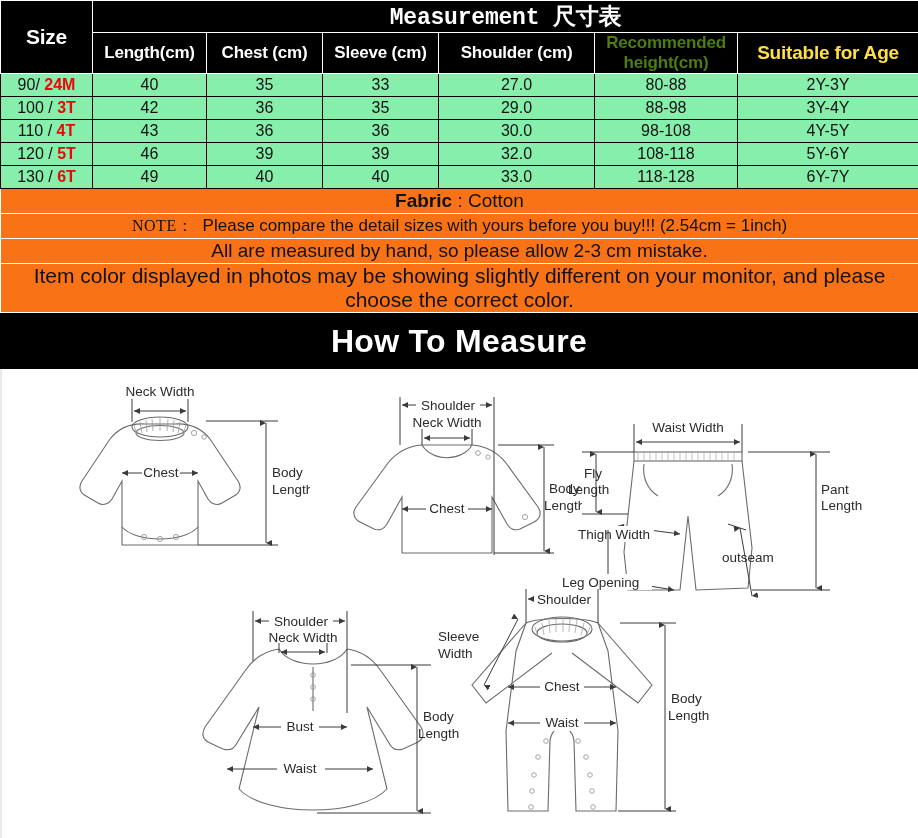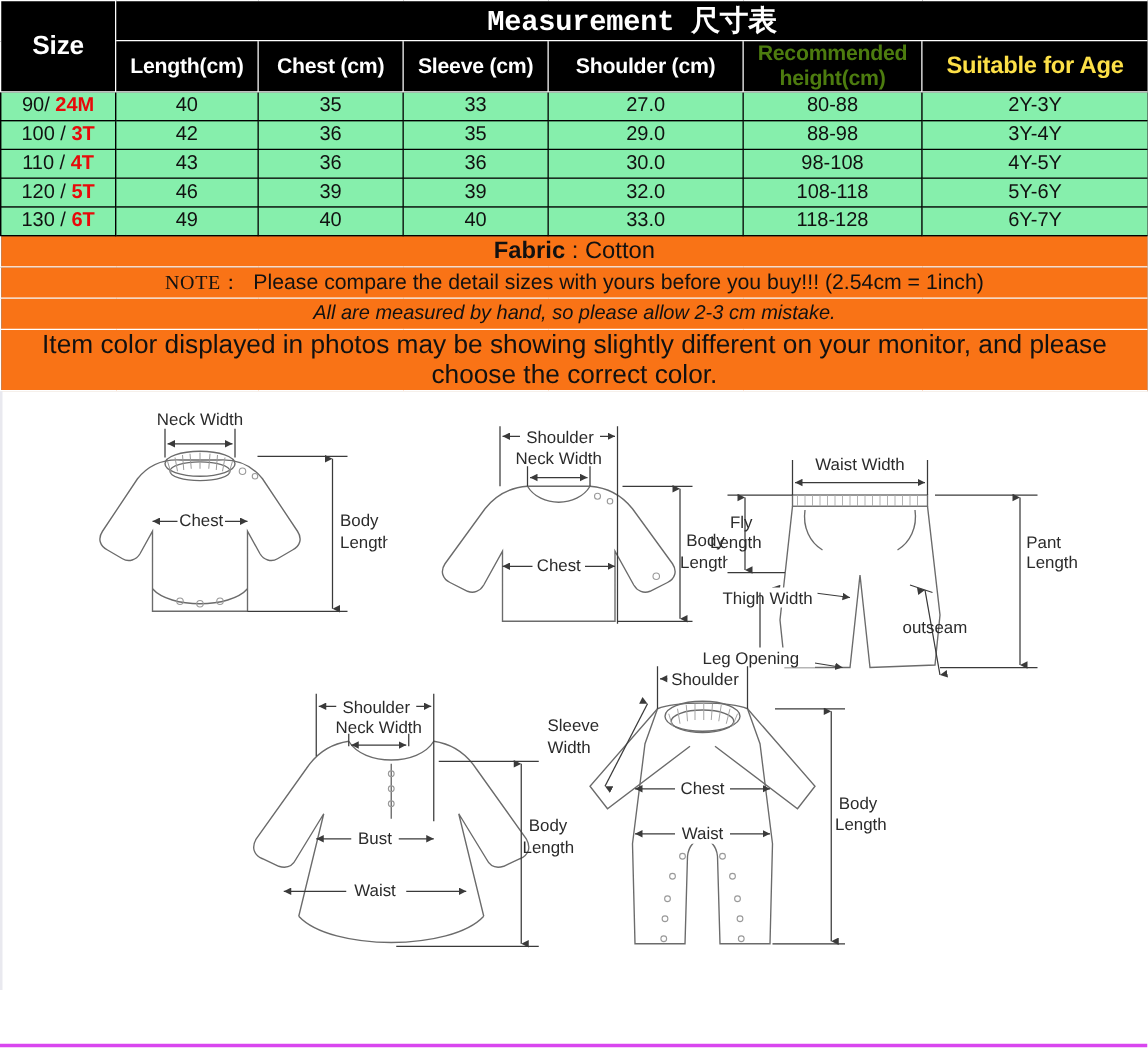--- a/index.html
+++ b/index.html
@@ -3,21 +3,21 @@
 <meta charset="utf-8">
 <style>
   html,body{margin:0;padding:0;}
   body{
     width:918px;height:838px;
     background:#ffffff;
     font-family:"Liberation Sans", sans-serif;
     overflow:hidden;
     position:relative;
   }
-  #page{width:918px;height:838px;position:relative;box-sizing:border-box;border-bottom:3px solid #d946ef;}
+  #page{width:918px;height:838px;position:relative;box-sizing:border-box;border-bottom:3px solid #701a75;border-radius:19px;}
 
   
   .table-block{width:918px;background:#000;}
   table.mtable{
     width:918px;border-collapse:collapse;table-layout:fixed;
     background:#000;
   }
   table.mtable td, table.mtable th{
     border:1px solid #ffffff;
     padding:0;
@@ -52,21 +52,21 @@
     background:#f97316;border:1px solid #000;
     height:24px;color:#111;
   }
   .fabric{font-size:19px;}
   .fabric b{font-weight:bold;}
   .notetxt{font-size:17px;color:#ef1b1b;}
   .notetxt .nlabel{
     font-family:"Liberation Serif", serif;
     font-weight:normal;font-size:16px;letter-spacing:0.5px;
   }
-  .plain{font-size:16px;color:#111;font-style:italic;}
+  .plain{font-size:19px;color:#111;}
   .plain2{font-size:21px;color:#111;}
 
   
   .banner{
     width:918px;height:56px;background:#000;
     display:flex;align-items:center;justify-content:center;
   }
   .banner h2{
     margin:0;color:#ffffff;font-size:32px;font-weight:bold;
     letter-spacing:0.3px;
@@ -180,20 +180,23 @@
       <tr class="noterow">
         <td class="plain" colspan="7">All are measured by hand, so please allow 2-3 cm mistake.</td>
       </tr>
       <tr class="noterow">
         <td class="plain2" colspan="7">Item color displayed in photos may be showing slightly different on your monitor, and please choose the correct color.</td>
       </tr>
     </tbody>
       </table>
   </div>
 
+  <div class="banner">
+    <h2>How To Measure</h2>
+  </div>
 
   <div class="diagrams">
 
     <div class="dg" style="left:8px;top:8px;">
       <svg width="300" height="200" viewBox="0 0 300 200">
         <g fill="none" stroke="#6b6b6b" stroke-width="1.1">
 
           <path d="M135 47 C120 46 108 52 100 62 L72 104 C68 110 70 116 76 119 L88 126
                    C93 129 99 127 102 122 L112 104 L112 168 L188 168 L188 104 L198 122
                    C201 127 207 129 212 126 L224 119 C230 116 232 110 228 104 L200 62

